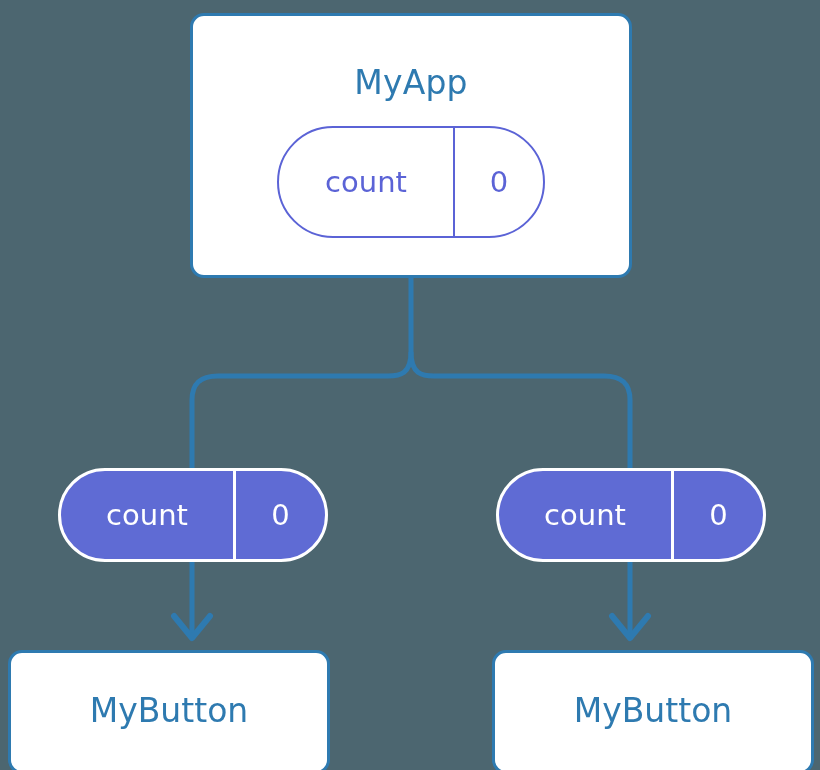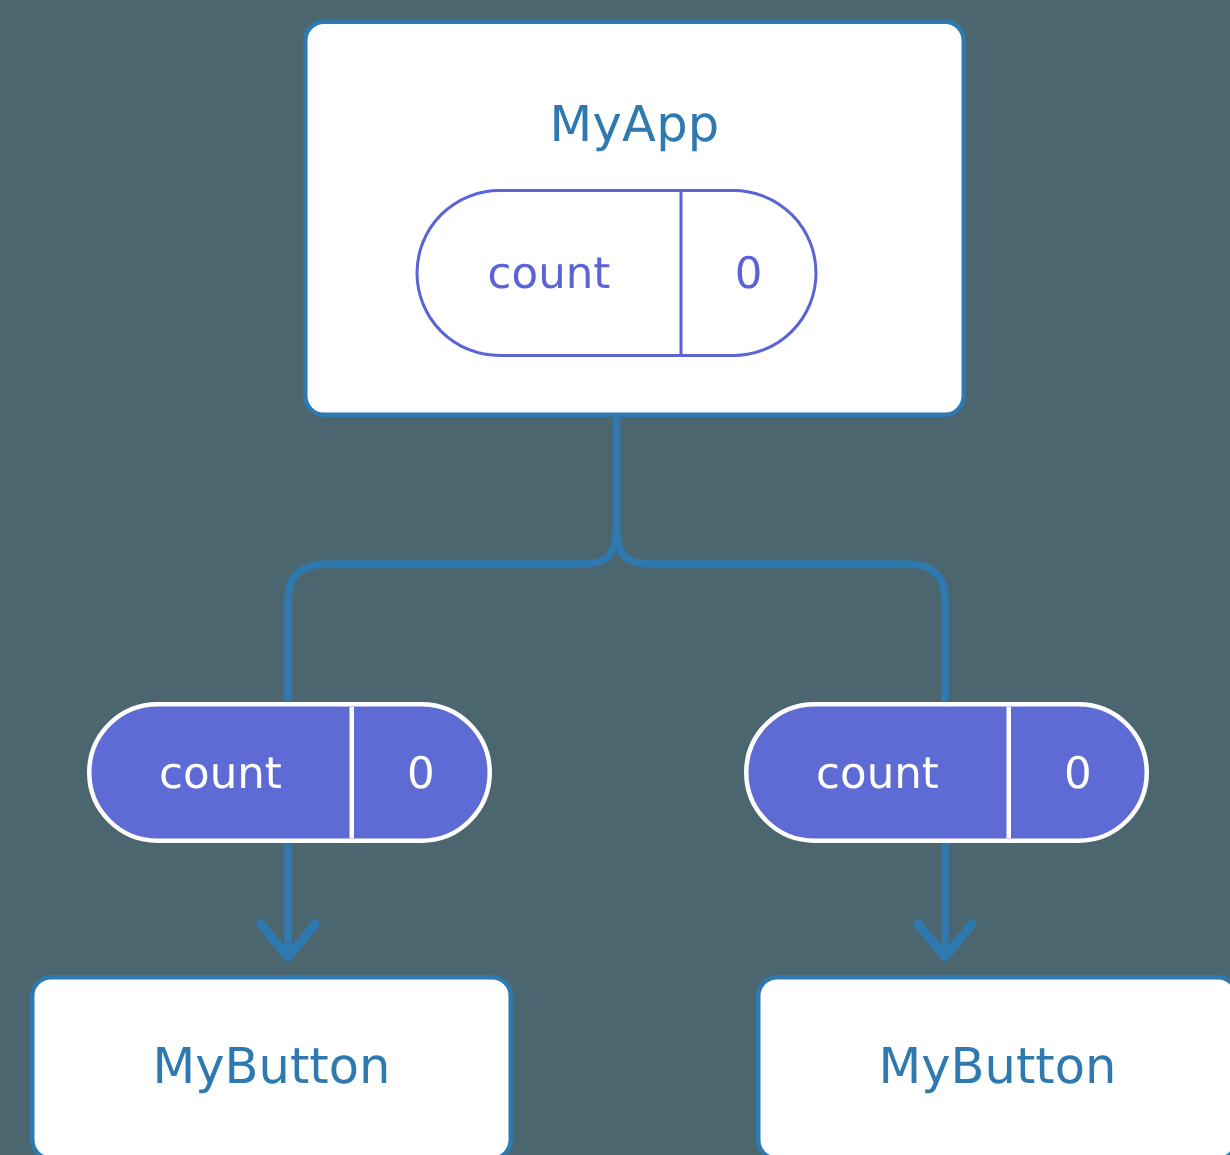--- a/index.html
+++ b/index.html
@@ -24,21 +24,20 @@
     top: 0;
     width: 820px;
     height: 770px;
   }
   .node-box {
     position: absolute;
     background: #ffffff;
     border: 3px solid #2e7ab0;
     border-radius: 14px;
     box-sizing: border-box;
-    margin-left: 12px;
   }
   #node-myapp {
     left: 190px;
     top: 13px;
     width: 442px;
     height: 265px;
   }
   #node-mybutton-left {
     left: 8px;
     top: 650px;

